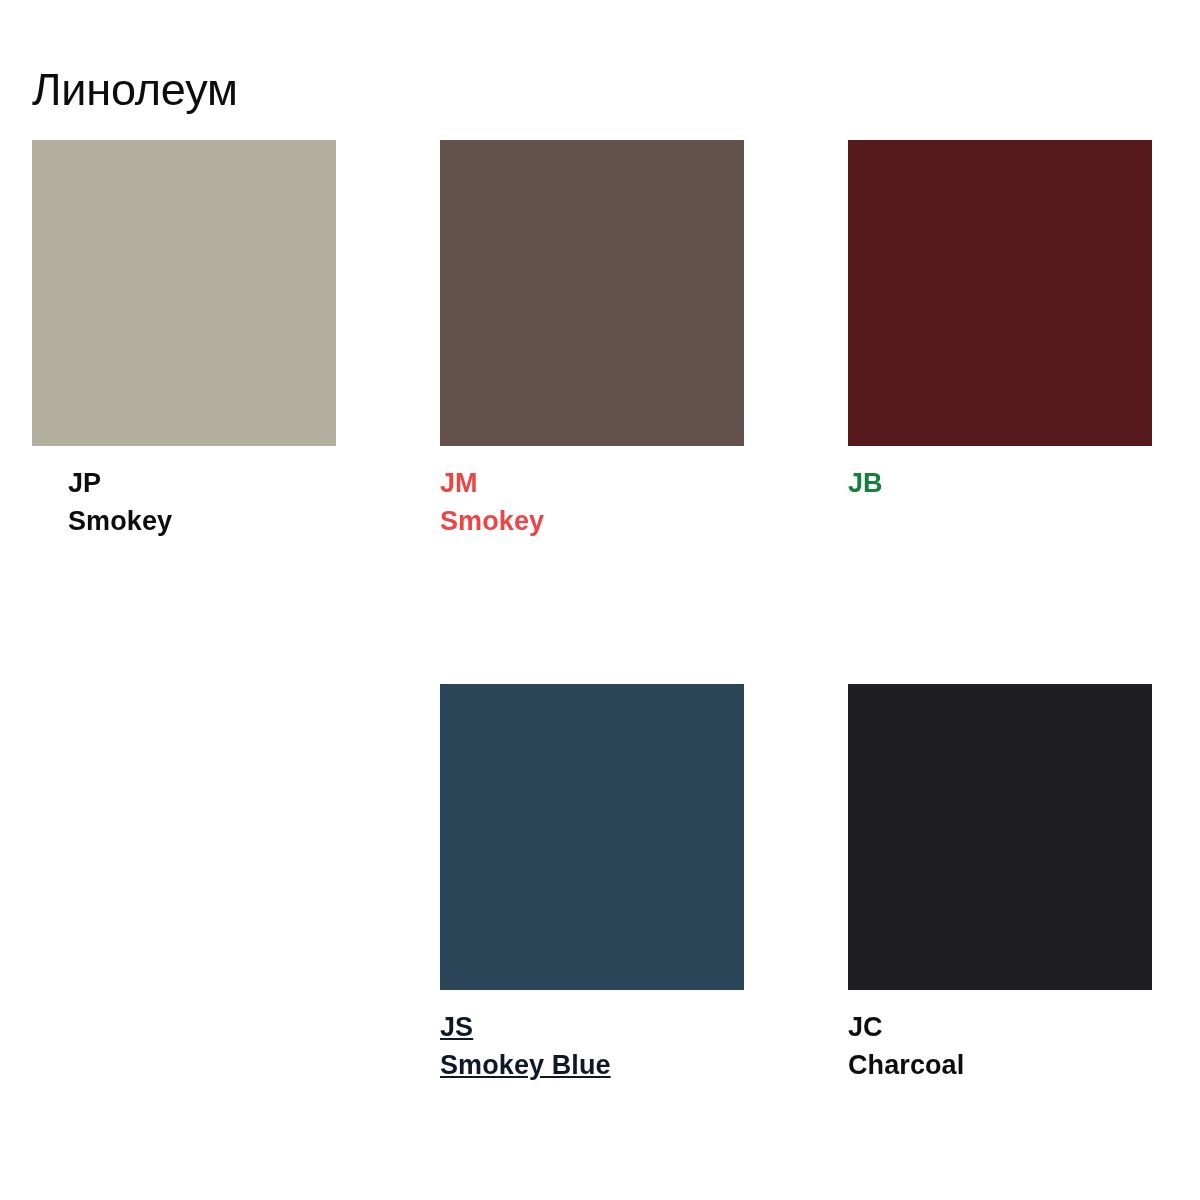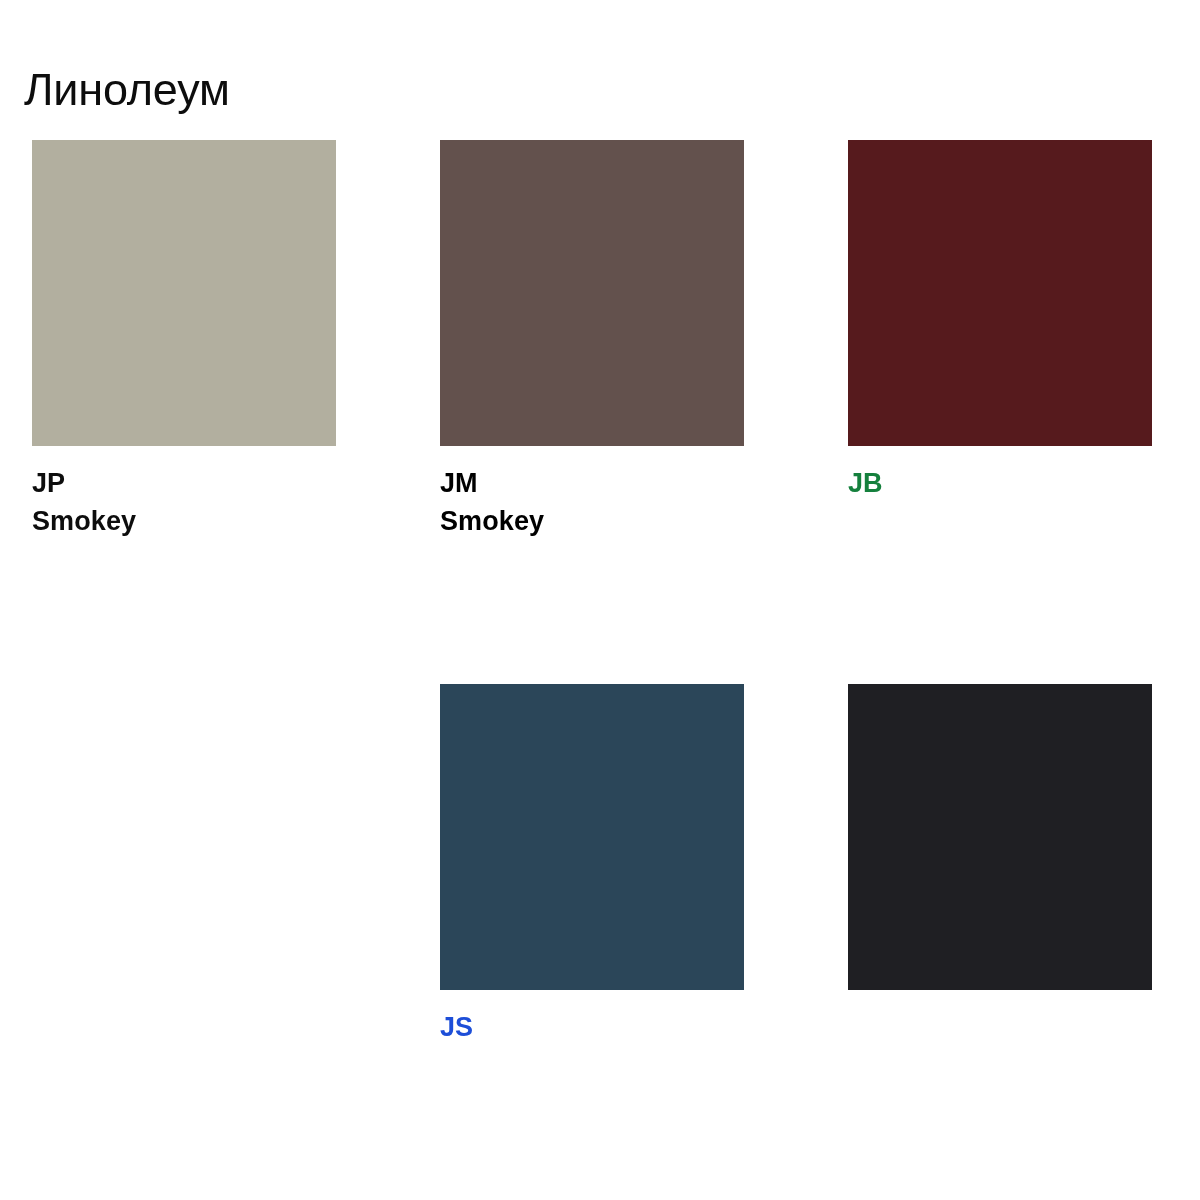--- a/index.html
+++ b/index.html
@@ -21,21 +21,21 @@
     position: relative;
     width: 1200px;
     height: 1200px;
     box-sizing: border-box;
     background: #ffffff;
   }
 
   
   .page-title {
     position: absolute;
-    left: 24px;
+    left: 32px;
     top: 32px;
     font-size: 45px;
     font-weight: 400;
     line-height: 56px;
     letter-spacing: -0.2px;
     color: #0d0d0d;
     white-space: nowrap;
   }
 
   
@@ -78,51 +78,56 @@
 <body style="background: rgb(255, 255, 255);">
 
 <div class="page">
 
   <h1 class="page-title" style="color: rgb(13, 13, 13);">Линолеум</h1>
 
   <div class="swatch-grid">
 
     <div class="swatch-cell">
       <div class="swatch-chip" style="background-color: rgb(178, 175, 159);"></div>
-      <div class="swatch-caption" style="color: rgb(13, 13, 13);">
+      <div class="swatch-caption" style="color: rgb(13, 13, 13); margin-left: 36px;">
         <span class="swatch-code">JP</span>
         <span class="swatch-name">Smokey</span>
       </div>
     </div>
 
     <div class="swatch-cell">
       <div class="swatch-chip" style="background-color: rgb(99, 81, 77);"></div>
-      <div class="swatch-caption" style="color: #000000;">
+      <div class="swatch-caption" style="color: #ef4444;">
         <span class="swatch-code">JM</span>
         <span class="swatch-name">Smokey</span>
       </div>
     </div>
 
     <div class="swatch-cell">
       <div class="swatch-chip" style="background-color: rgb(86, 26, 29);"></div>
       <div class="swatch-caption" style="color: #15803d;">
         <span class="swatch-code">JB</span>
       </div>
     </div>
 
     <div class="swatch-cell is-empty">
       
       
     </div>
 
     <div class="swatch-cell">
       <div class="swatch-chip" style="background-color: rgb(43, 70, 89);"></div>
-      <div class="swatch-caption" style="color: #1d4ed8;">
+      <div class="swatch-caption" style="color: #0f172a; text-decoration: underline;">
         <span class="swatch-code">JS</span>
+        <span class="swatch-name">Smokey Blue</span>
       </div>
     </div>
 
     <div class="swatch-cell">
       <div class="swatch-chip" style="background-color: rgb(31, 31, 35);"></div>
+      <div class="swatch-caption" style="color: rgb(13, 13, 13);">
+        <span class="swatch-code">JC</span>
+        <span class="swatch-name">Charcoal</span>
+      </div>
     </div>
 
   </div>
 </div>
 
 </body></html>

